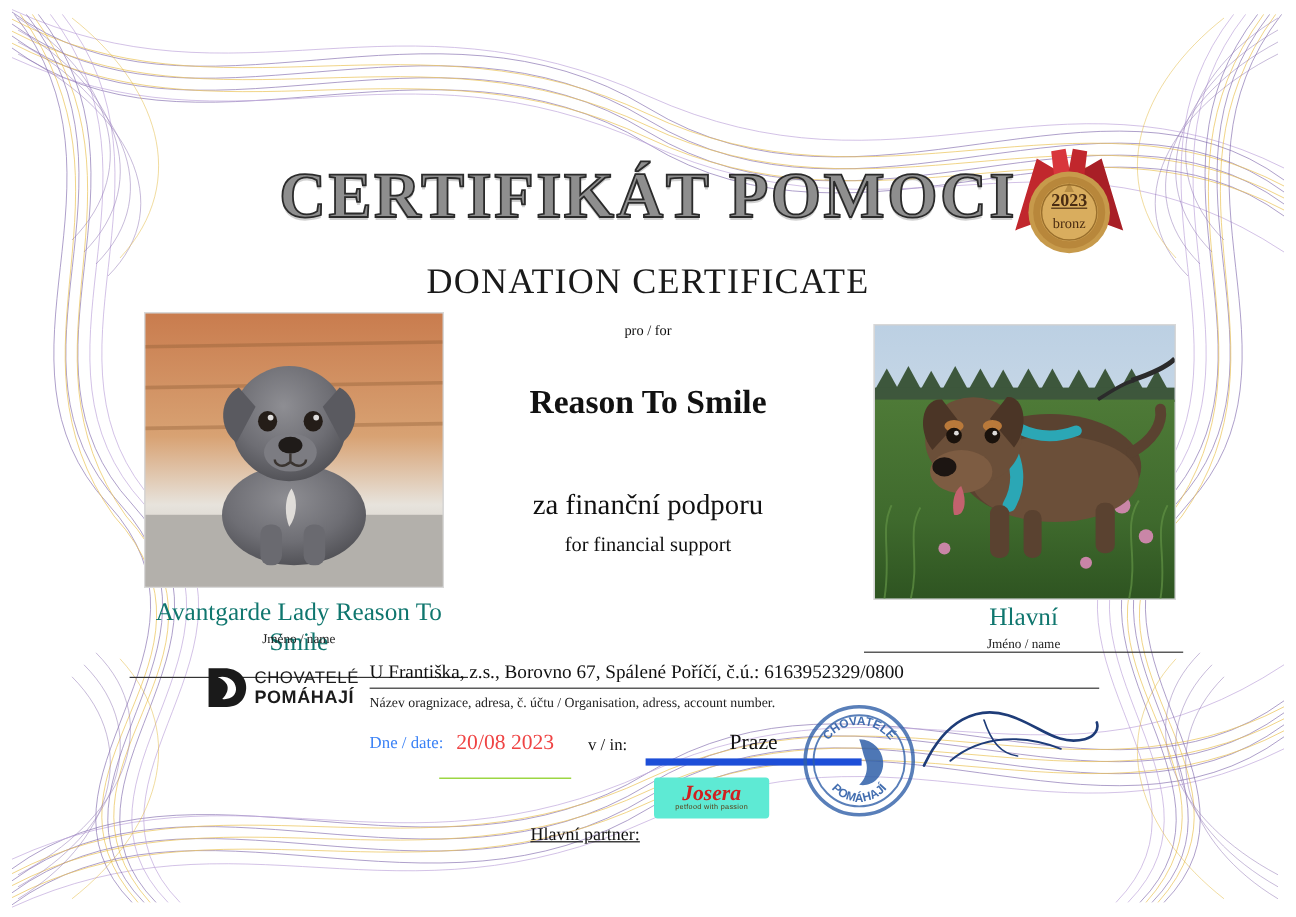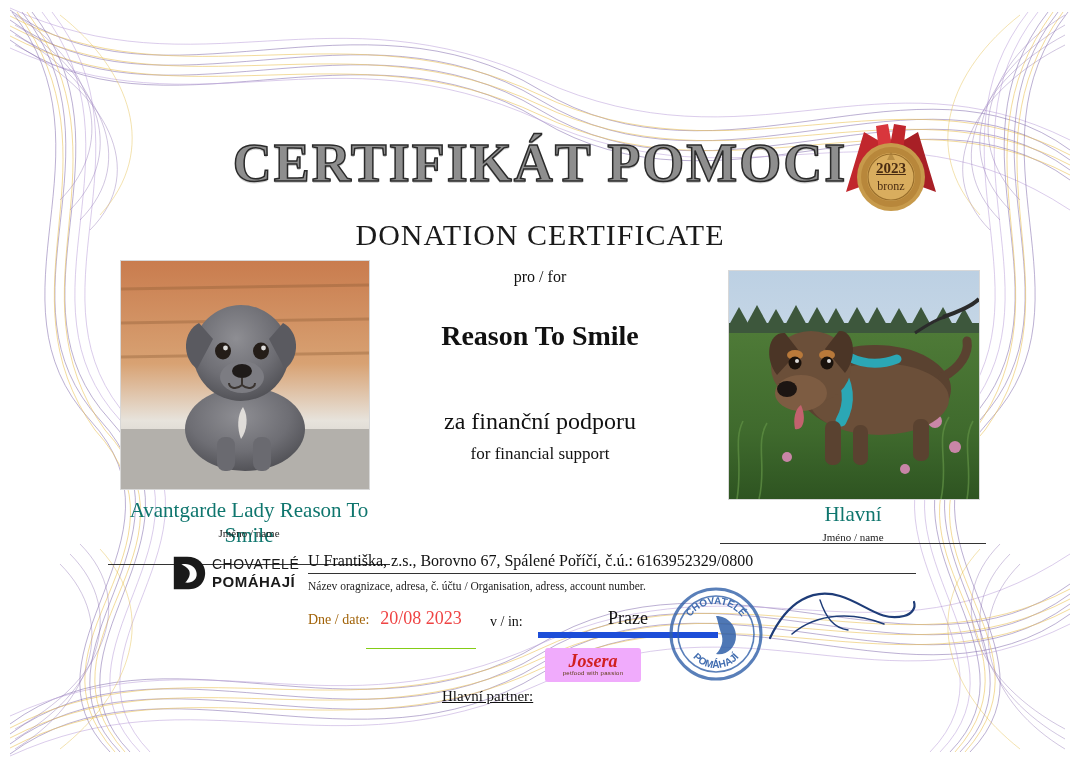--- a/index.html
+++ b/index.html
@@ -89,21 +89,21 @@
     color: #4a2c12;
   }
 
   
   .pro-for {
     position: absolute;
     top: 198px;
     left: 250px;
     width: 400px;
     text-align: center;
-    font-size: 16px;
+    font-size: 12px;
     color: #111;
   }
   .recipient {
     position: absolute;
     top: 250px;
     left: 230px;
     width: 440px;
     text-align: center;
     font-size: 28px;
     font-weight: bold;
@@ -211,21 +211,21 @@
     font-size: 11.5px;
     color: #222;
   }
 
   
   .date-label {
     position: absolute;
     left: 218px;
     top: 542px;
     font-size: 14px;
-    color: #a16207;
+    color: #3b82f6;
   }
   .date-value {
     position: absolute;
     left: 276px;
     top: 538px;
     width: 110px;
     text-align: center;
     font-size: 18px;
     color: #ef4444;
     border-bottom: 1px solid #84cc16;
@@ -274,21 +274,21 @@
     font-size: 15px;
     color: #111;
     text-decoration: underline;
   }
   .partner-logo {
     position: absolute;
     left: 455px;
     top: 578px;
     width: 96px;
     height: 34px;
-    background: #f0abfc;
+    background: #5eead4;
     border-radius: 3px;
   }
   .partner-logo .pl-name {
     position: absolute;
     left: 0; right: 0; top: 3px;
     text-align: center;
     font-family: "Liberation Serif", serif;
     font-style: italic;
     font-weight: bold;
     font-size: 18px;

